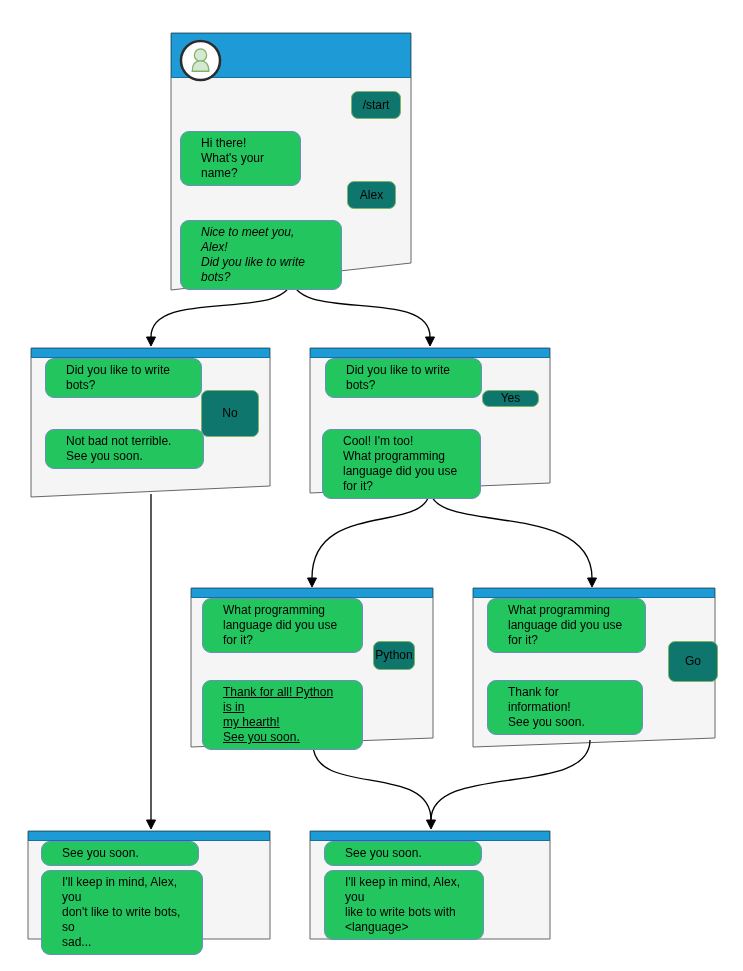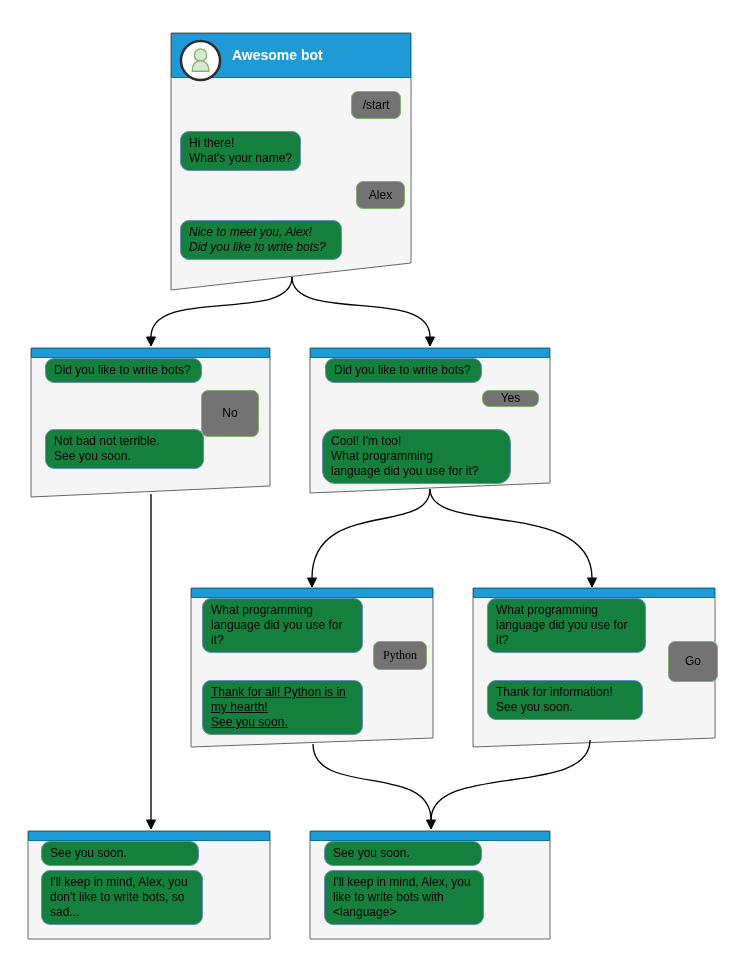--- a/index.html
+++ b/index.html
@@ -12,22 +12,22 @@
   .win{position:absolute;}
   .titlebar{position:absolute;left:0;top:0;width:100%;height:45px;
             background:#1E9BD7;box-sizing:border-box;border:1px solid #10739E;}
   .strip{position:absolute;left:0;top:0;width:100%;height:10px;
          background:#1E9BD7;box-sizing:border-box;border:1px solid #10739E;}
   .title-text{position:absolute;left:61px;top:0;height:45px;line-height:45px;
               color:#ffffff;font-size:14px;font-weight:bold;}
   .avatar{position:absolute;left:8px;top:6px;width:43px;height:43px;}
   .bubble{position:absolute;box-sizing:border-box;font-size:12px;line-height:15px;
           color:#000000;white-space:pre-line;}
-  .bot-b{background:#15803d;border:1px solid #6C8EBF;border-radius:9px;padding:4px 8px;}
-  .user-b{background:#737373;border:1px solid #82B366;border-radius:7px;
+  .bot-b{background:#22c55e;border:1px solid #6C8EBF;border-radius:9px;padding:4px 20px;}
+  .user-b{background:#0f766e;border:1px solid #82B366;border-radius:7px;
           display:flex;align-items:center;justify-content:center;}
 </style>
 </head>
 <body>
 
 <div class="canvas">
 
   <svg class="overlay" viewBox="0 0 743 971" xmlns="http://www.w3.org/2000/svg">
 
     <polygon class="win-poly" points="171,33 411,33 411,263 171,290"></polygon>
@@ -56,51 +56,50 @@
     <polygon class="arrowhead" points="426.5,820 435.5,820 431,829"></polygon>
   </svg>
 
   <div class="win" style="left:171px;top:33px;width:240px;height:257px;">
     <div class="titlebar"></div>
     <svg class="avatar" viewBox="0 0 44 44">
       <circle cx="22" cy="22" r="20" fill="#ffffff" stroke="#2c2c2c" stroke-width="2.6"></circle>
       <circle cx="22" cy="16.5" r="6.3" fill="#D5E8D4" stroke="#82B366" stroke-width="1.3"></circle>
       <path d="M13.5 33 C13.5 25 17 22.5 22 22.5 C27 22.5 30.5 25 30.5 33 Z" fill="#D5E8D4" stroke="#82B366" stroke-width="1.3"></path>
     </svg>
-    <div class="title-text">Awesome bot</div>
     <div class="bubble user-b" style="left:180px;top:58px;width:50px;height:28px;">/start</div>
     <div class="bubble bot-b" style="left:9px;top:98px;width:121px;">Hi there!
 What's your name?</div>
-    <div class="bubble user-b" style="left:185px;top:148px;width:49px;height:28px;">Alex</div>
+    <div class="bubble user-b" style="left:176px;top:148px;width:49px;height:28px;">Alex</div>
     <div class="bubble bot-b" style="left:9px;top:187px;width:162px;font-style:italic;">Nice to meet you, Alex!
 Did you like to write bots?</div>
   </div>
 
   <div class="win" style="left:31px;top:348px;width:239px;height:149px;">
     <div class="strip"></div>
     <div class="bubble bot-b" style="left:14px;top:10px;width:157px;">Did you like to write bots?</div>
     <div class="bubble user-b" style="left:170px;top:42px;width:58px;height:47px;">No</div>
     <div class="bubble bot-b" style="left:14px;top:81px;width:159px;">Not bad not terrible.
 See you soon.</div>
   </div>
 
   <div class="win" style="left:310px;top:348px;width:240px;height:145px;">
     <div class="strip"></div>
     <div class="bubble bot-b" style="left:15px;top:10px;width:157px;">Did you like to write bots?</div>
     <div class="bubble user-b" style="left:172px;top:42px;width:57px;height:17px;">Yes</div>
-    <div class="bubble bot-b" style="left:12px;top:81px;width:189px;border-radius:13px;">Cool! I'm too!
+    <div class="bubble bot-b" style="left:12px;top:81px;width:159px;">Cool! I'm too!
 What programming
 language did you use for it?</div>
   </div>
 
   <div class="win" style="left:191px;top:588px;width:242px;height:159px;">
     <div class="strip"></div>
     <div class="bubble bot-b" style="left:11px;top:10px;width:161px;">What programming
 language did you use for it?</div>
-    <div class="bubble user-b" style="left:182px;top:53px;width:54px;height:29px;font-family:Liberation Serif, serif;">Python</div>
+    <div class="bubble user-b" style="left:182px;top:53px;width:42px;height:29px;">Python</div>
     <div class="bubble bot-b" style="left:11px;top:92px;width:161px;text-decoration:underline;">Thank for all! Python is in
 my hearth!
 See you soon.</div>
   </div>
 
   <div class="win" style="left:473px;top:588px;width:242px;height:159px;">
     <div class="strip"></div>
     <div class="bubble bot-b" style="left:14px;top:10px;width:159px;">What programming
 language did you use for it?</div>
     <div class="bubble user-b" style="left:179px;top:53px;width:50px;height:41px;margin-left:16px;">Go</div>

